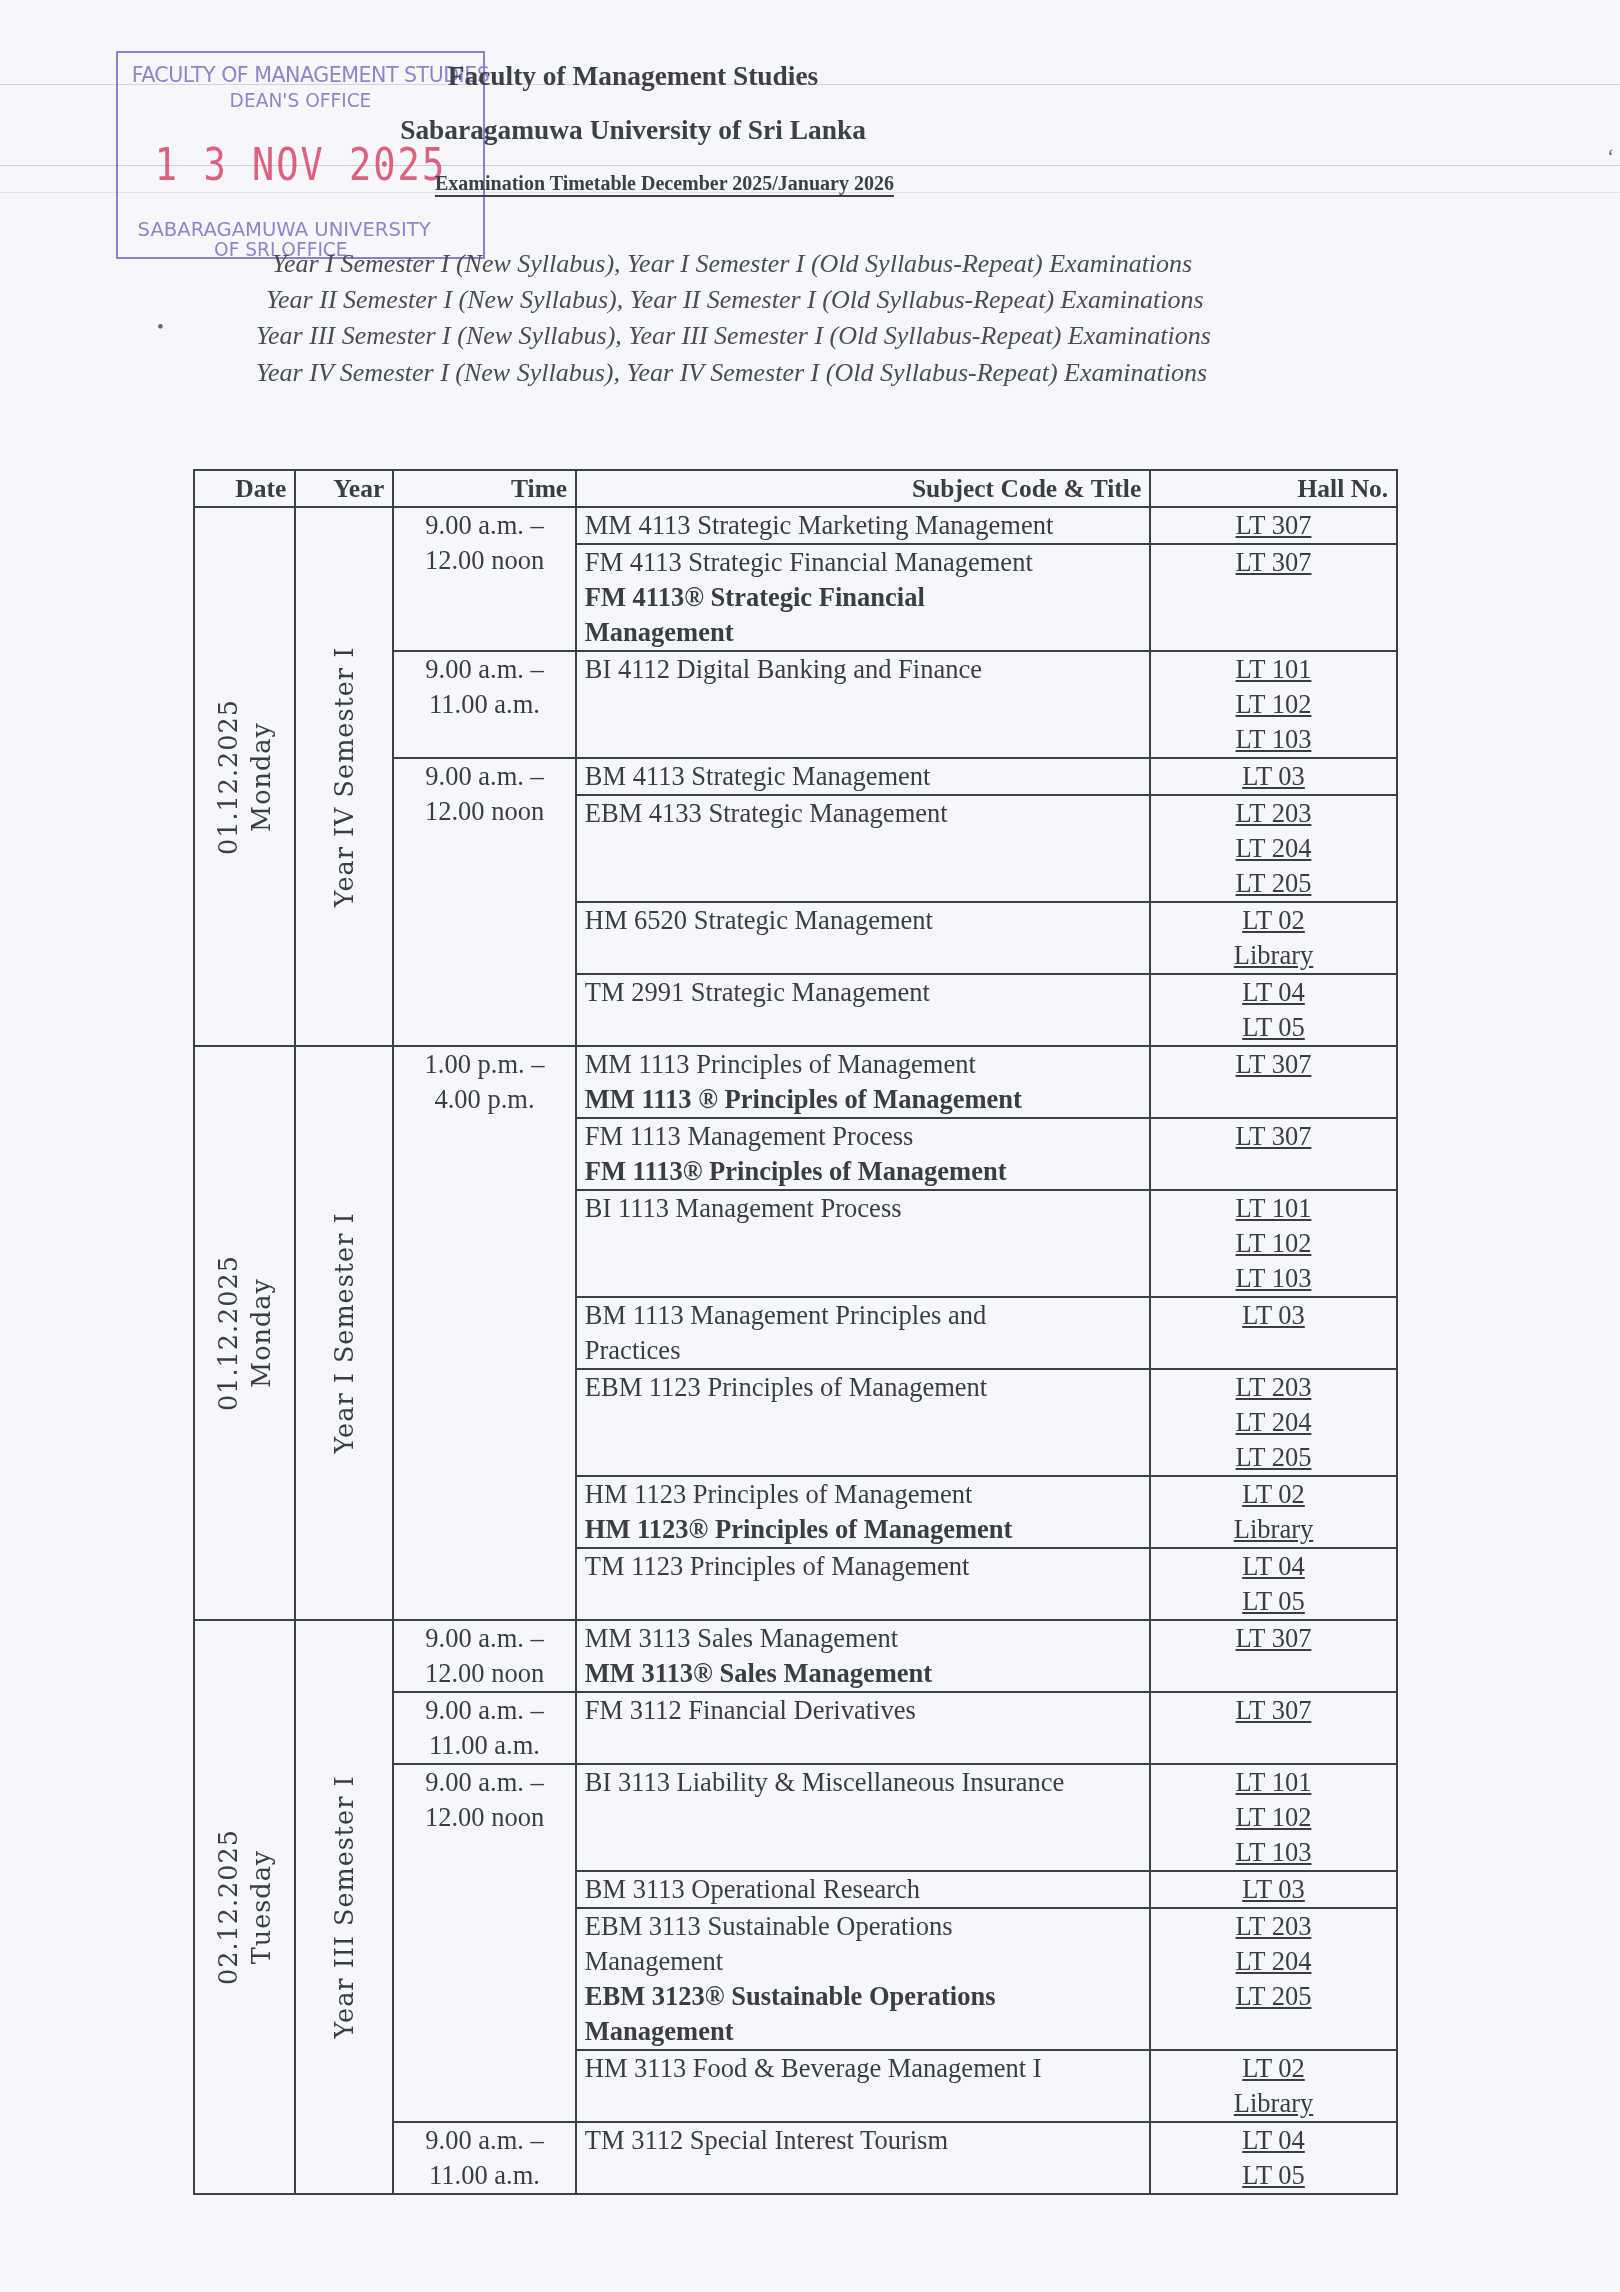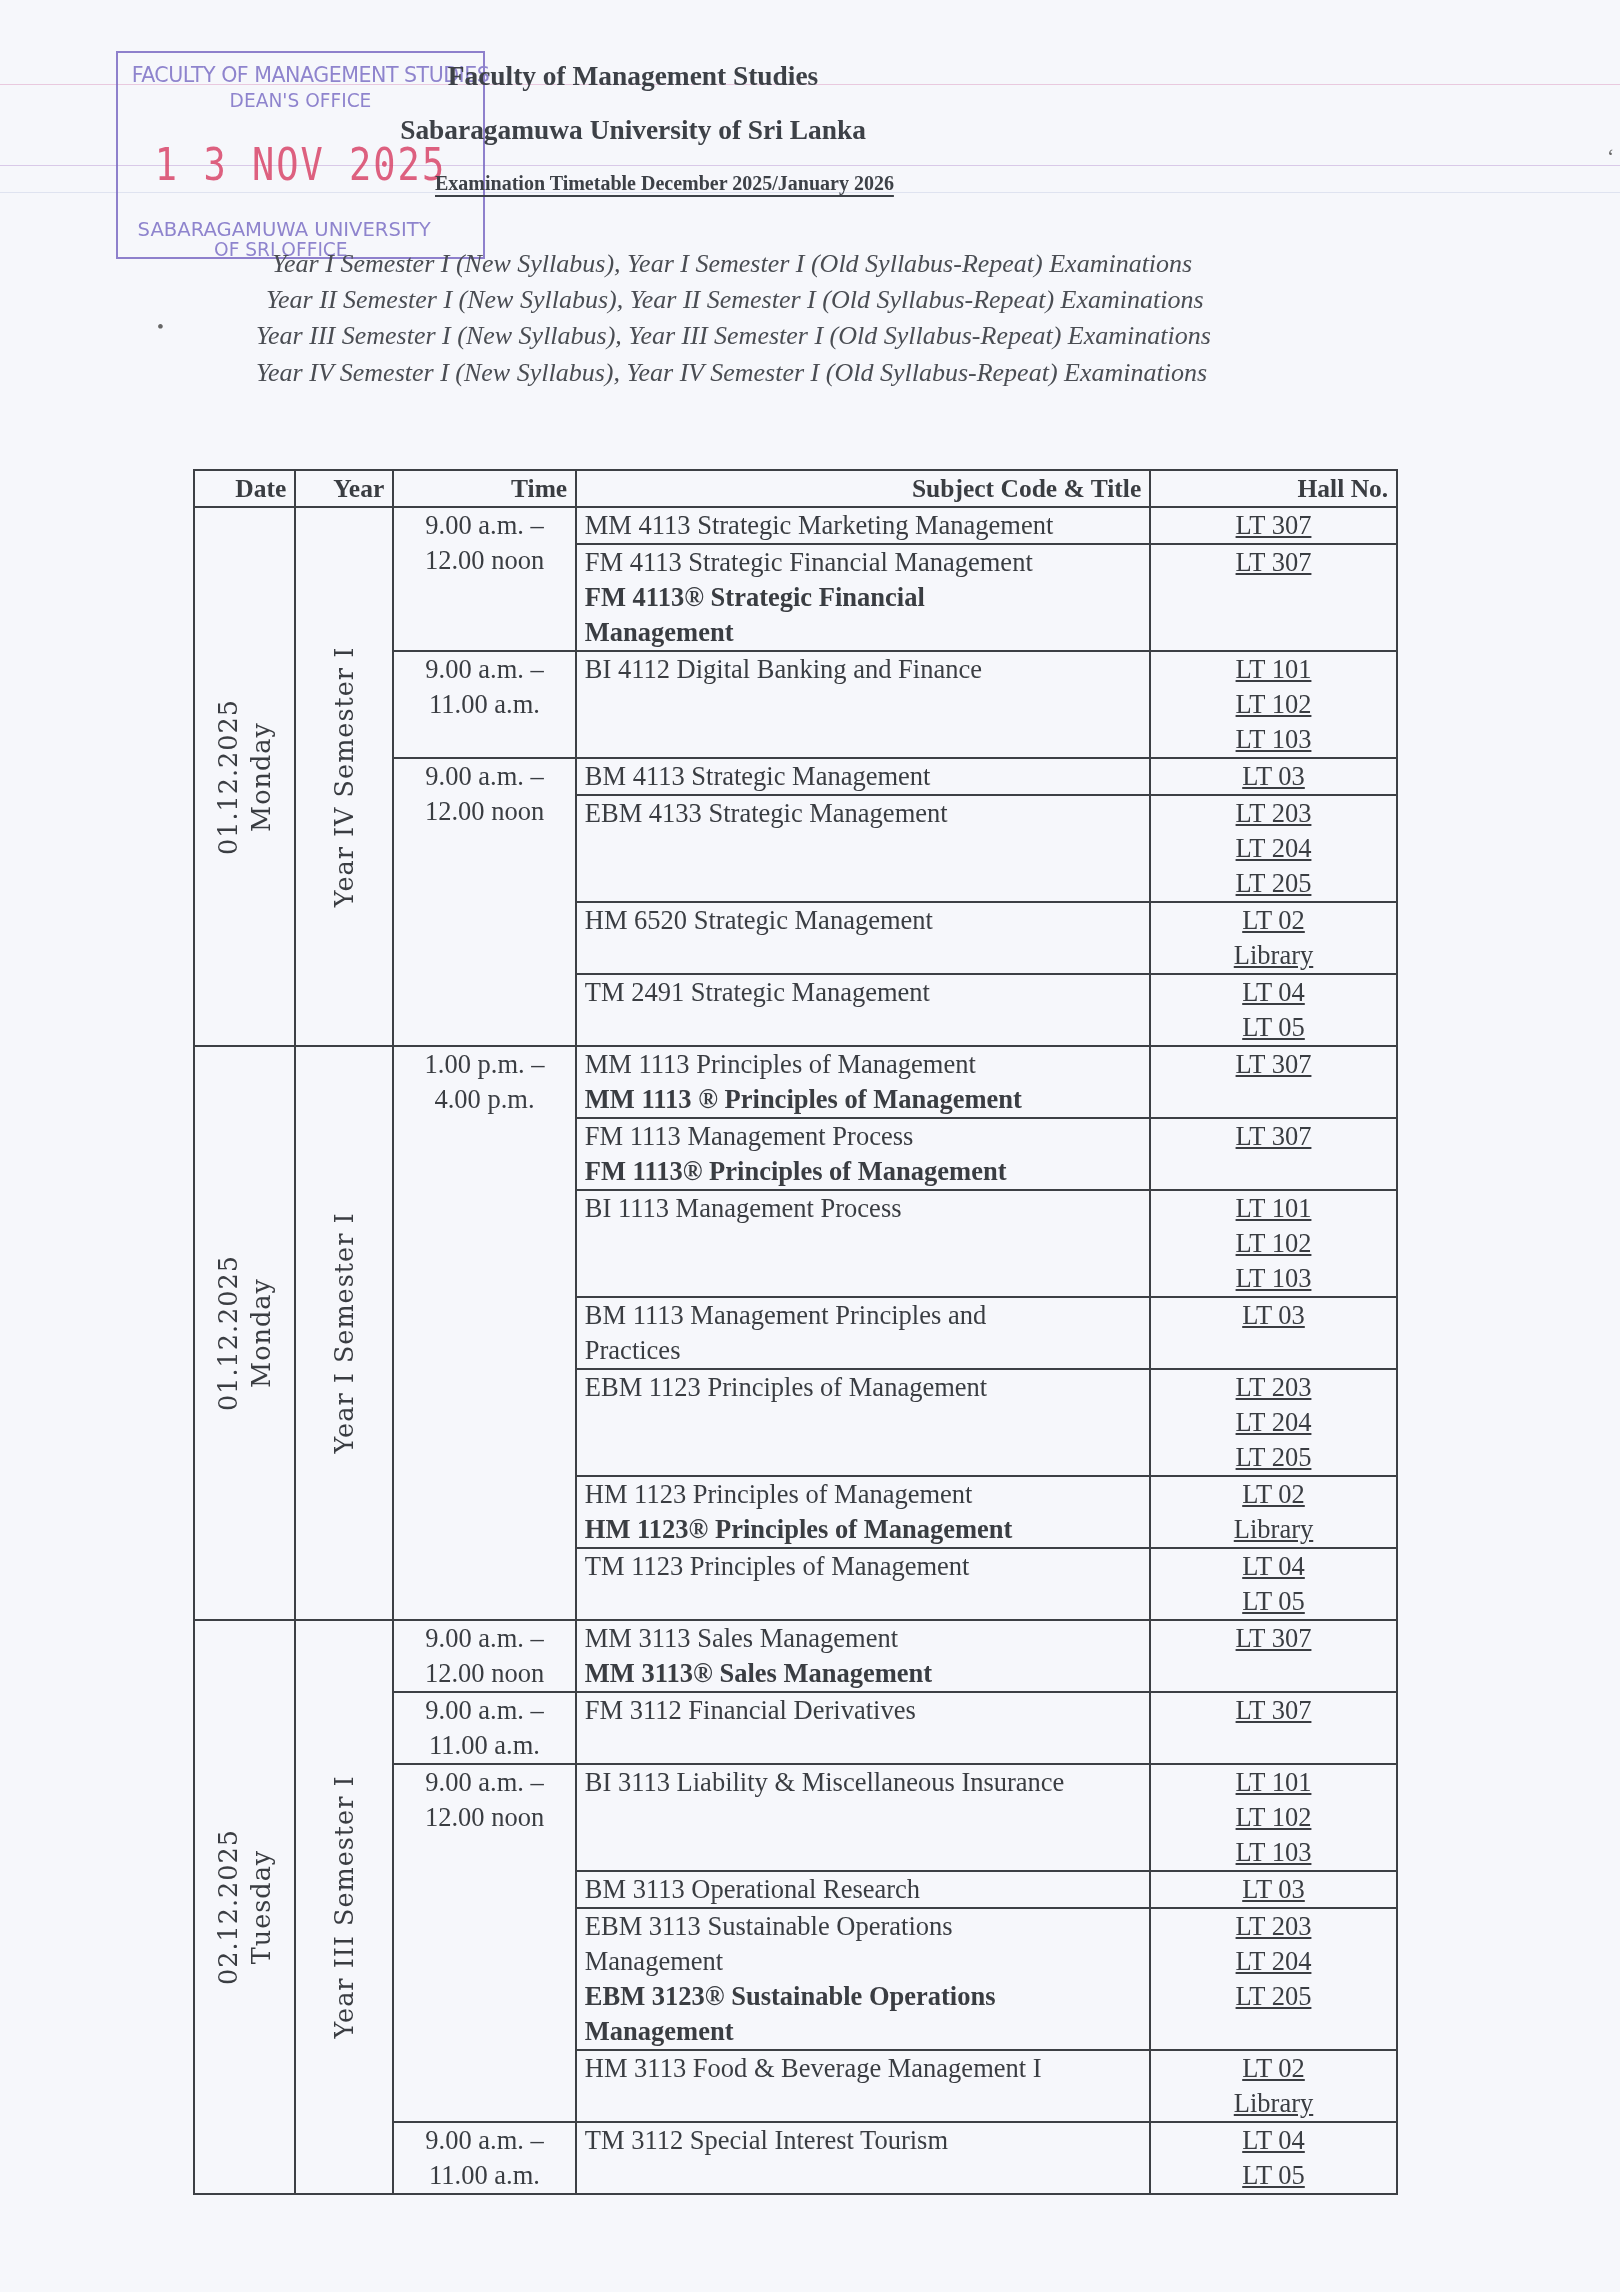--- a/index.html
+++ b/index.html
@@ -163,21 +163,21 @@
       <td>
           <span class="line">HM 6520 Strategic Management</span>
         </td>
       <td class="hall">
           <span class="line">LT 02</span>
           <span class="line">Library</span>
         </td>
     </tr>
     <tr>
       <td>
-          <span class="line">TM 2491 Strategic Management</span>
+          <span class="line">TM 2991 Strategic Management</span>
         </td>
       <td class="hall">
           <span class="line">LT 04</span>
           <span class="line">LT 05</span>
         </td>
     </tr>
 
     <tr>
       <td class="vert" rowspan="7">
         <div class="vtext">

